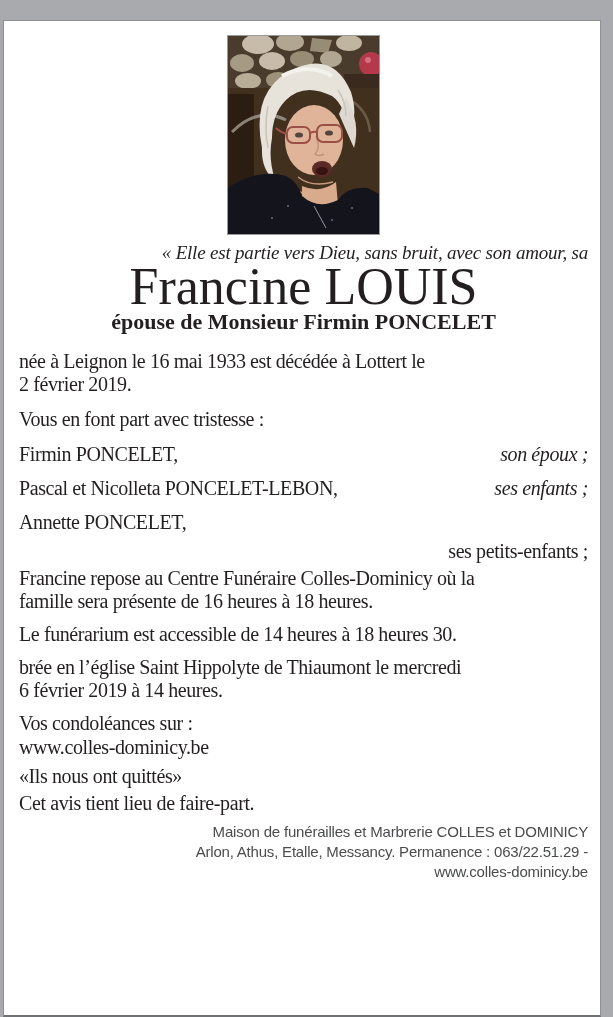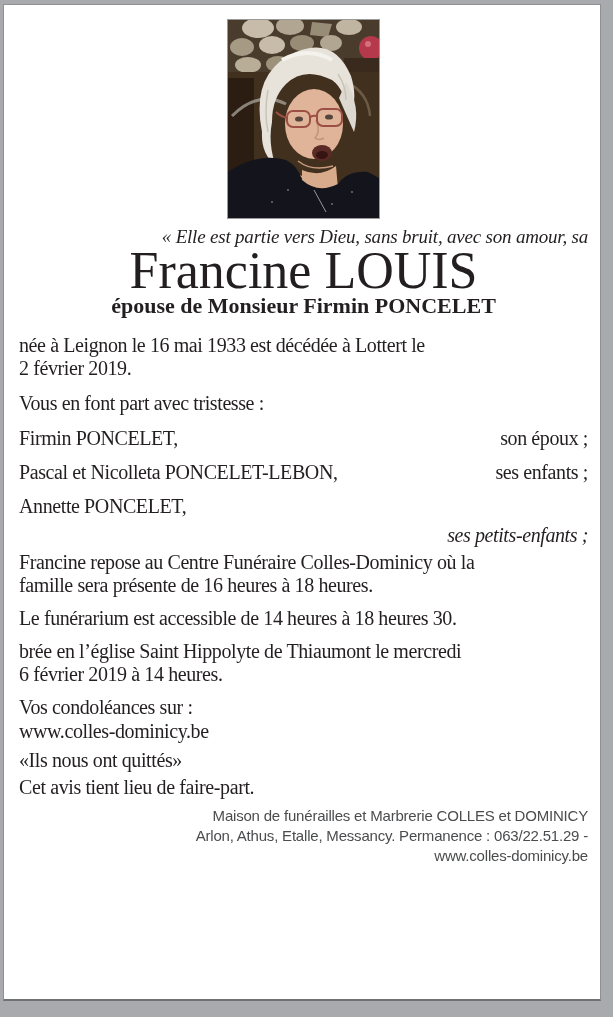--- a/index.html
+++ b/index.html
@@ -5,21 +5,21 @@
   html,body{margin:0;padding:0;}
   body{
     width:613px;height:1017px;
     background:#a8aaad;
     font-family:"Liberation Serif",serif;
     color:#231f20;
     position:relative;
     overflow:hidden;
   }
   .card{
-    position:absolute;left:3px;top:4px;
+    position:absolute;left:3px;top:20px;
     width:598px;height:997px;
     background:#ffffff;
     border:1px solid #8e9093;
     border-bottom:2px solid #6f7174;
     box-sizing:border-box;
     padding:14px 12px 0 15px;
   }
   .photo-wrap{text-align:center;line-height:0;}
   .photo-frame{
     display:inline-block;line-height:0;
@@ -46,22 +46,22 @@
     margin-top:1px;text-align:center;
     font-weight:bold;font-size:22px;line-height:25px;
   }
   .body-text{font-size:20px;letter-spacing:-0.4px;}
   .bp{margin:10px 0 0 0;line-height:23px;}
   .line{display:block;white-space:nowrap;}
   .mt16{margin-top:16px;} .mt12{margin-top:12px;} .mt11{margin-top:11px;}
   .mt10{margin-top:10px;}  .mt6{margin-top:6px;}
   .mt4{margin-top:4px;}   .mt1{margin-top:1px;}
   .fam-row{display:flex;justify-content:space-between;align-items:baseline;}
-  .role{white-space:nowrap;text-align:right;}
-  .role-line{text-align:right;font-style:italic;line-height:23px;}
+  .role{font-style:italic;white-space:nowrap;text-align:right;}
+  .role-line{text-align:right;line-height:23px;}
   .footer{
     margin-top:7px;text-align:right;
     font-family:"Liberation Sans",sans-serif;
     font-size:15px;line-height:20px;
     color:#4b4c4e;letter-spacing:-0.2px;
   }
 </style>
 </head>
 <body>
 

